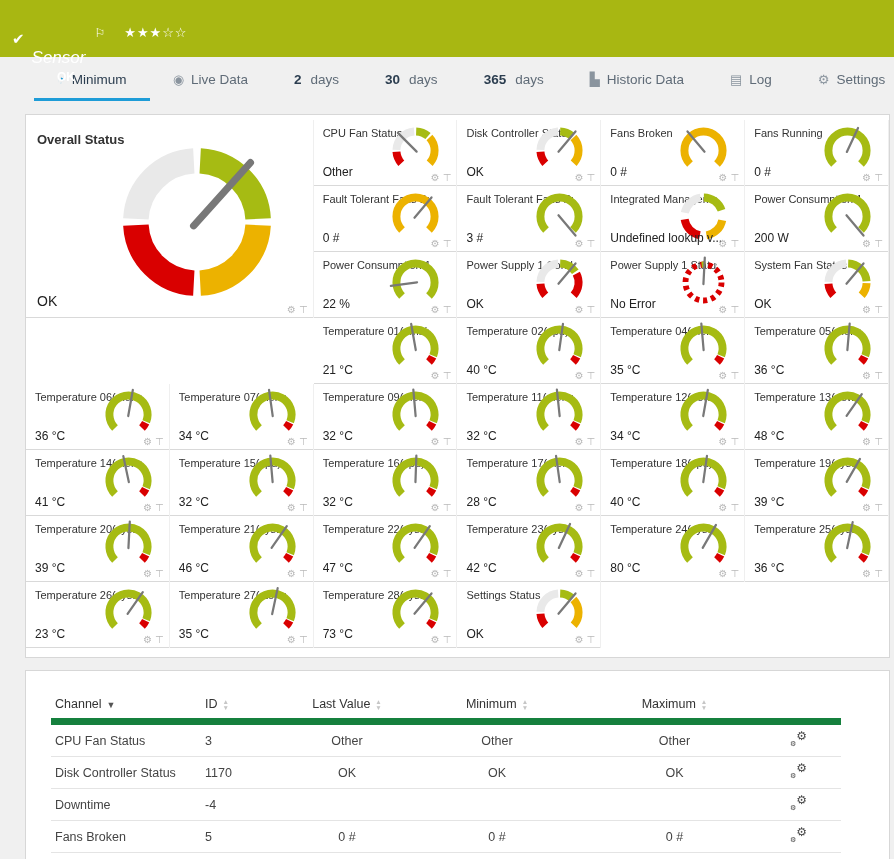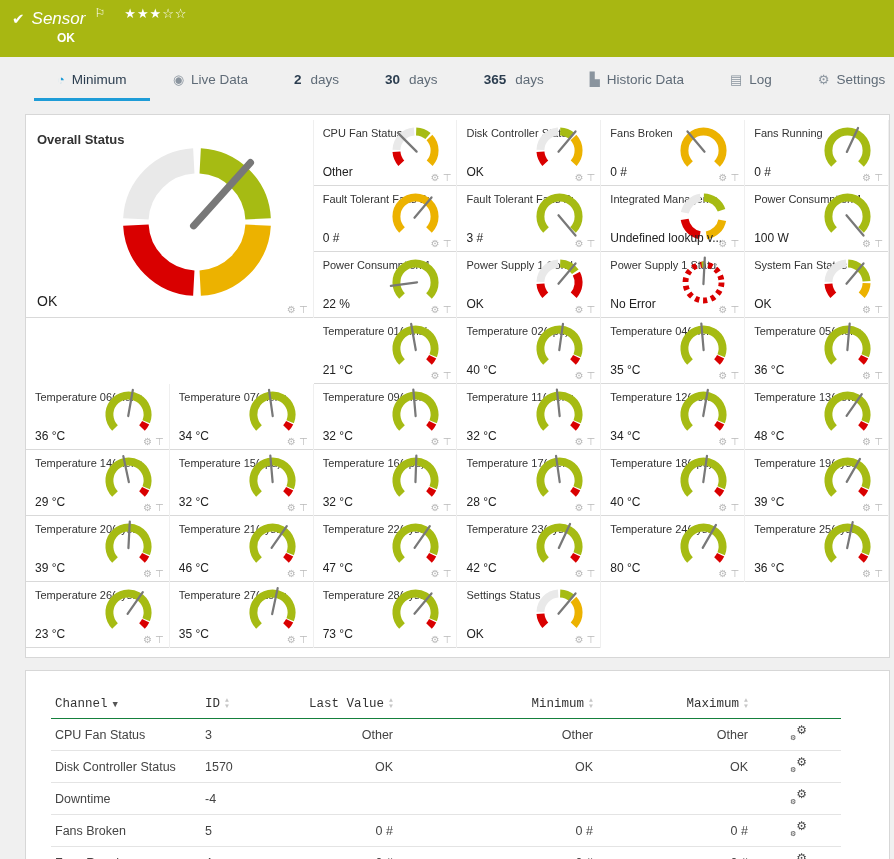--- a/index.html
+++ b/index.html
@@ -5,21 +5,21 @@
   html,body{margin:0;padding:0;}
   body{
     width:894px;height:859px;overflow:hidden;background:#f0f0f0;
     font-family:"Liberation Sans","DejaVu Sans",sans-serif;
     -webkit-font-smoothing:antialiased;
   }
   
   .topbar{height:57px;background:#a8b712;color:#fff;position:relative;}
   .topbar-line1{display:flex;align-items:center;gap:7px;padding:9px 0 0 12px;font-size:17px;}
   .check{font-size:15px;font-weight:bold;}
-  .kind{font-style:italic;}
+  .kind{font-style:italic;margin-top:39px;}
   .flag{font-size:12px;position:relative;top:-6px;margin-left:2px;}
   .stars{font-size:13px;letter-spacing:1px;margin-left:12px;position:relative;top:-6px;}
   .status-line{margin:2px 0 0 57px;font-size:12px;font-weight:bold;}
   
   .tabbar{height:44px;display:flex;align-items:stretch;padding-left:34px;margin-bottom:13px;background:#f0f0f0;}
   .tab{display:flex;align-items:center;gap:7px;padding:0 23px;font-size:13.5px;color:#5f6b77;cursor:pointer;white-space:nowrap;}
   .tab .ticon{font-size:13px;color:#8a949e;}
   .tab .num{font-weight:bold;color:#2b3d4f;margin-right:2px;}
   .tab.active{color:#2b3d4f;box-shadow:inset 0 -3px 0 #1e9cd7;}
   .tab.active .ticon{color:#1e9cd7;}
@@ -34,23 +34,23 @@
   .t-value{position:absolute;bottom:7px;left:9px;font-size:12px;color:#222;white-space:nowrap;}
   .t-value-big{position:absolute;bottom:9px;left:11px;font-size:14px;color:#222;}
   .gauge-sm{position:absolute;top:4px;right:15px;width:53px;height:53px;overflow:visible;}
   .gauge-big{position:absolute;top:17px;left:86px;width:170px;height:170px;overflow:visible;}
   .corner{position:absolute;right:6px;bottom:3px;display:flex;gap:3px;align-items:flex-end;color:#b9b9b9;}
   .corner .ci{font-size:10px;line-height:10px;cursor:pointer;}
   svg{display:block;overflow:visible;}
   
   .card2{margin:12px 0 0 25px;width:865px;height:192px;background:#fff;border:1px solid #d7d7d7;box-sizing:border-box;overflow:hidden;}
   table{border-collapse:collapse;table-layout:fixed;margin:20px 24px 0 25px;width:790px;font-size:12.5px;color:#444;}
-  th{font-weight:normal;color:#333;text-align:left;padding:6px 4px 7px 4px;border-bottom:1px solid #15803d;white-space:nowrap;cursor:pointer;font-family:Liberation Mono, monospace;}
+  th{font-weight:normal;color:#333;text-align:left;padding:6px 4px 7px 4px;border-bottom:7px solid #15803d;white-space:nowrap;cursor:pointer;}
   td{padding:7px 4px;border-bottom:1px solid #e4e4e4;white-space:nowrap;}
-  th.r,td.r{text-align:right;}
+  th.r,td.r{text-align:center;}
   .sortpair{display:inline-flex;flex-direction:column;margin-left:5px;color:#c6c6c6;font-size:6.5px;line-height:5.5px;vertical-align:middle;}
   .sortactive{color:#555;font-size:9px;margin-left:5px;}
   .chset{position:relative;display:inline-block;width:17px;height:14px;color:#4a4a4a;margin-left:34px;cursor:pointer;}
   .chset .g1{position:absolute;right:0;top:-3px;font-size:12px;}
   .chset .g2{position:absolute;left:0;bottom:-2px;font-size:7px;}
 </style>
 </head>
 <body>
 
 <div class="topbar">
@@ -206,21 +206,21 @@
           <span class="ci">⚙</span>
           <span class="ci">⊤</span>
         </div>
       </div>
       <div class="tile small">
         <div class="t-title">Power Consumption 1</div>
         <svg viewBox="0 0 100 100" class="gauge-sm">
           <path d="M 24.54 75.46 A 36 36 0 1 1 75.46 75.46" fill="none" stroke="#a6bb13" stroke-width="15"></path>
           <line x1="50" y1="53" x2="50" y2="3" stroke="#787878" stroke-width="4.2" stroke-linecap="round" transform="rotate(140 50 50)"></line>
         </svg>
-        <div class="t-value">100 W</div>
+        <div class="t-value">200 W</div>
         <div class="corner">
           <span class="ci">⚙</span>
           <span class="ci">⊤</span>
         </div>
       </div>
       <div class="tile small">
         <div class="t-title">Power Consumption 1 ...</div>
         <svg viewBox="0 0 100 100" class="gauge-sm">
           <path d="M 24.54 75.46 A 36 36 0 1 1 75.46 75.46" fill="none" stroke="#a6bb13" stroke-width="15"></path>
           <line x1="50" y1="53" x2="50" y2="3" stroke="#787878" stroke-width="4.2" stroke-linecap="round" transform="rotate(-98 50 50)"></line>
@@ -405,21 +405,21 @@
           <span class="ci">⊤</span>
         </div>
       </div>
       <div class="tile small">
         <div class="t-title">Temperature 14(memo...</div>
         <svg viewBox="0 0 100 100" class="gauge-sm">
           <path d="M 24.54 75.46 A 36 36 0 1 1 83.38 63.49" fill="none" stroke="#a6bb13" stroke-width="15"></path>
           <path d="M 82.36 65.78 A 36 36 0 0 1 75.46 75.46" fill="none" stroke="#d90000" stroke-width="15"></path>
           <line x1="50" y1="53" x2="50" y2="3" stroke="#787878" stroke-width="4.2" stroke-linecap="round" transform="rotate(-12 50 50)"></line>
         </svg>
-        <div class="t-value">29 °C</div>
+        <div class="t-value">41 °C</div>
         <div class="corner">
           <span class="ci">⚙</span>
           <span class="ci">⊤</span>
         </div>
       </div>
       <div class="tile small">
         <div class="t-title">Temperature 15(cpu)</div>
         <svg viewBox="0 0 100 100" class="gauge-sm">
           <path d="M 24.54 75.46 A 36 36 0 1 1 83.38 63.49" fill="none" stroke="#a6bb13" stroke-width="15"></path>
           <path d="M 82.36 65.78 A 36 36 0 0 1 75.46 75.46" fill="none" stroke="#d90000" stroke-width="15"></path>
@@ -654,21 +654,21 @@
         <tr>
           <td>CPU Fan Status</td>
           <td>3</td>
           <td class="r">Other</td>
           <td class="r">Other</td>
           <td class="r">Other</td>
           <td><span class="chset"><span class="g1">⚙</span><span class="g2">⚙</span></span></td>
         </tr>
         <tr>
           <td>Disk Controller Status</td>
-          <td>1570</td>
+          <td>1170</td>
           <td class="r">OK</td>
           <td class="r">OK</td>
           <td class="r">OK</td>
           <td><span class="chset"><span class="g1">⚙</span><span class="g2">⚙</span></span></td>
         </tr>
         <tr>
           <td>Downtime</td>
           <td>-4</td>
           <td class="r"></td>
           <td class="r"></td>

